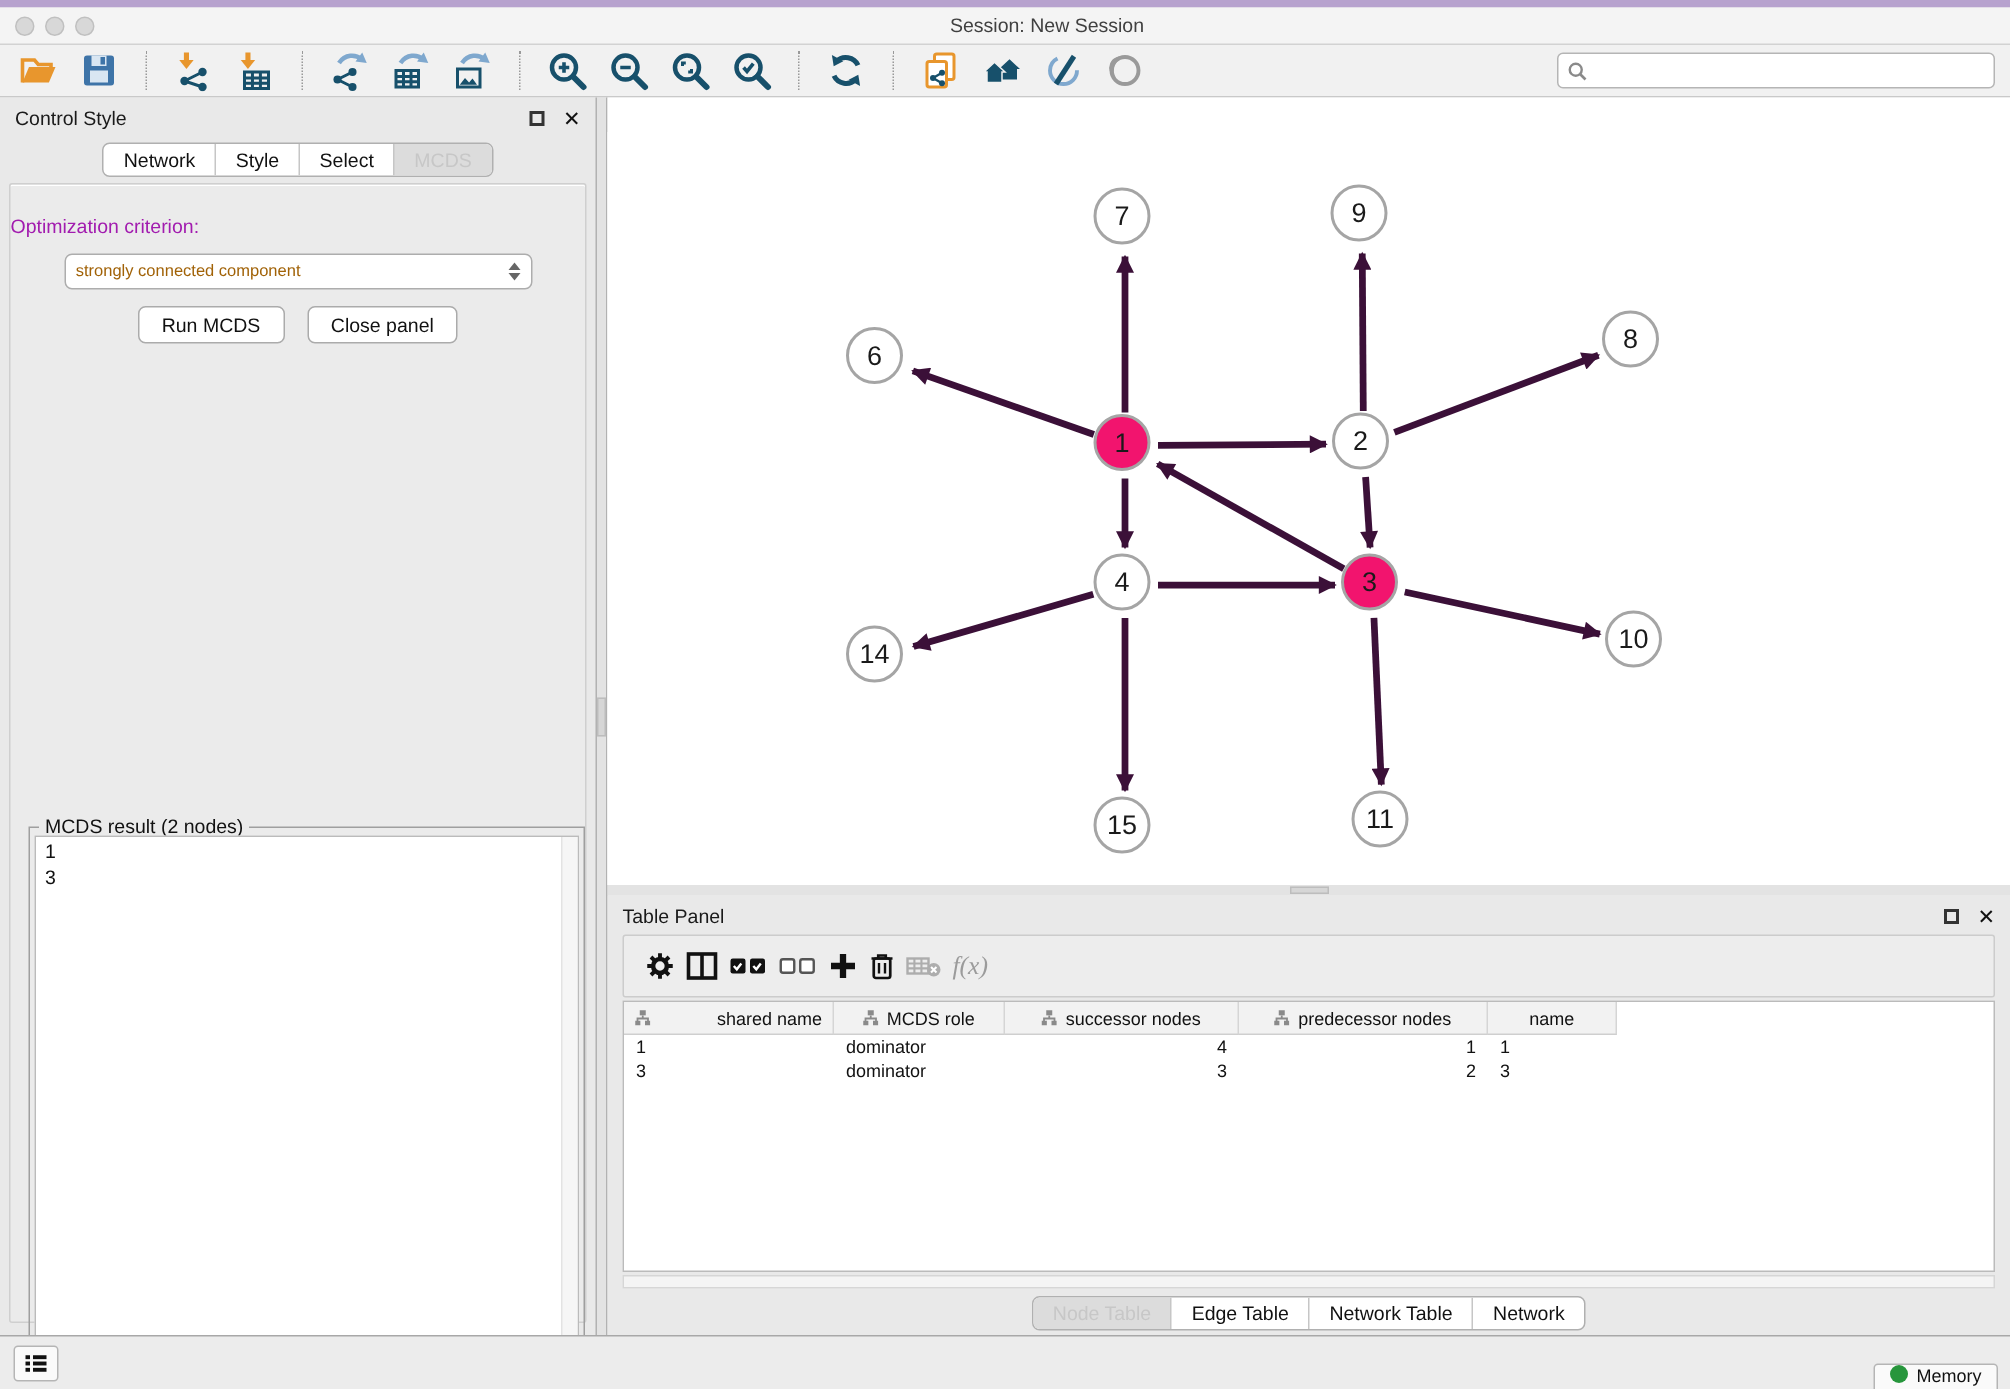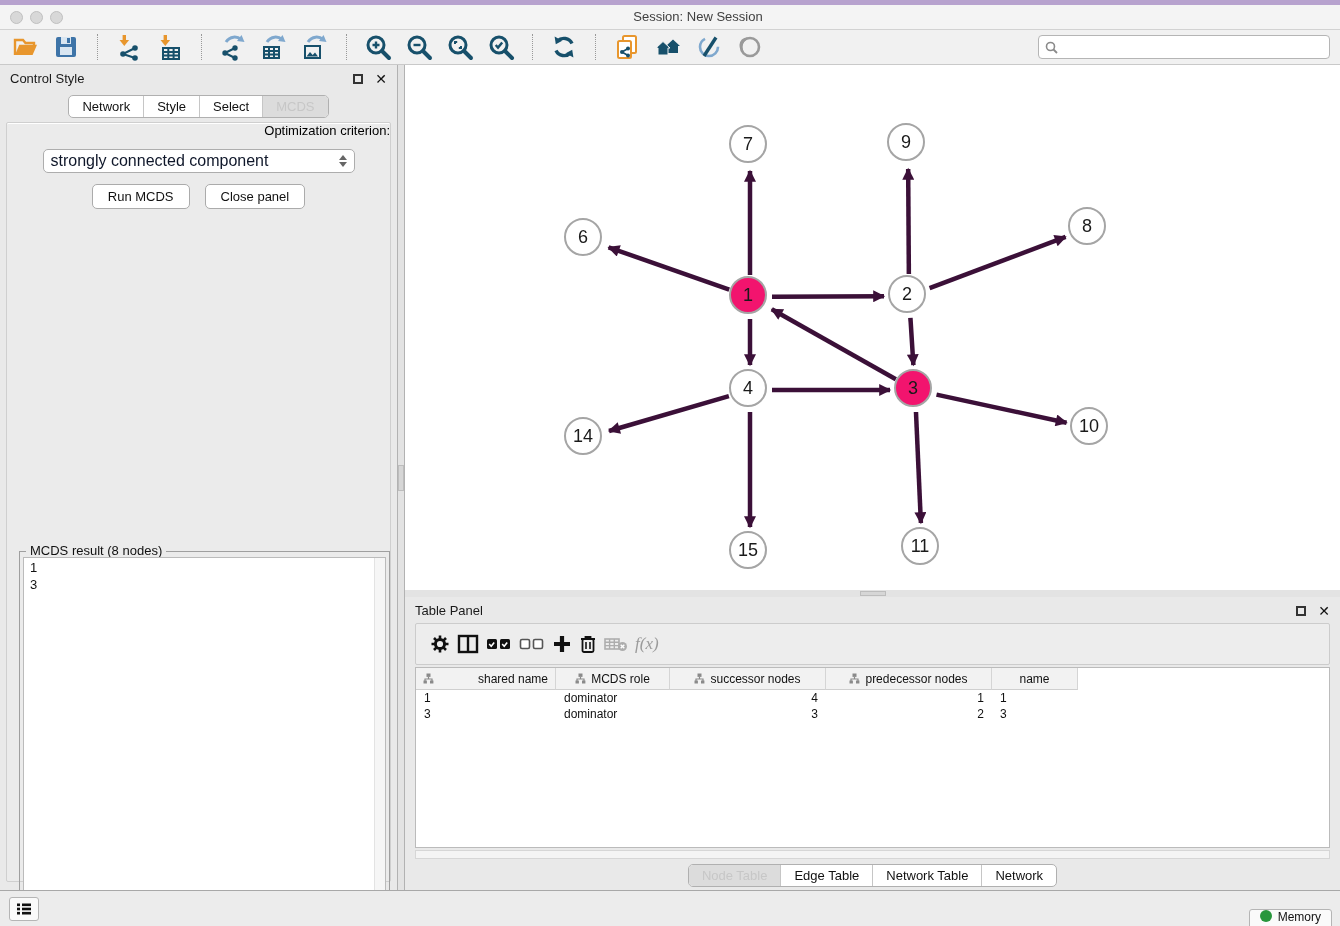--- a/index.html
+++ b/index.html
@@ -33,24 +33,24 @@
 
   .seg { display:inline-flex; border:1px solid #b0b0b0; border-radius:5px;
     overflow:hidden; background:#fff; font-size:13px; }
   .seg > div { padding:3px 13px; border-left:1px solid #c6c6c6; color:#111; white-space:nowrap; }
   .seg > div:first-child { border-left:none; }
   .seg > div.dim { background:#dcdcdc; color:#c7c7c7; }
   #cp-tabs { top:30px; left:0; width:100%; text-align:center; }
 
   #cp-inner { left:6px; top:57px; width:385px; height:760px; background:#ebebeb;
     border:1px solid #cfcfcf; border-radius:2px; box-shadow:inset 0 1px 0 #fff; }
-  #opt-label { text-align:right; font-size:13px; color:#000000; }
+  #opt-label { margin-top:20px; text-align:left; font-size:13px; color:#a21caf; }
   #mcds-dropdown { margin:11px auto 0; width:312px; height:24px; background:#fff;
     border:1px solid #adadad; border-radius:5px; display:flex; align-items:center; padding:0 7px; }
-  #dd-value { font-size:16px; color:#0f172a; flex:1; }
+  #dd-value { font-size:11px; color:#a16207; flex:1; }
   .stepper { display:flex; flex-direction:column; gap:2px; align-items:center; }
   .tri-up { width:0; height:0; border-left:4px solid transparent; border-right:4px solid transparent; border-bottom:5px solid #666; }
   .tri-down { width:0; height:0; border-left:4px solid transparent; border-right:4px solid transparent; border-top:5px solid #666; }
   #cp-buttons { margin-top:11px; display:flex; justify-content:center; gap:15px; }
   .push-btn { background:#fff; border:1px solid #ababab; border-radius:5px;
     font-size:13px; padding:4px 15px; color:#111; }
 
   #result-group { left:12px; top:428px; width:371px; height:383px; border:1px solid #9f9f9f; }
   #result-legend { position:absolute; top:-9px; left:6px; background:#ebebeb; padding:0 4px; font-size:13px; color:#111; }
   #result-text { position:absolute; left:3px; right:3px; top:5px; bottom:3px; background:#fff;
@@ -287,21 +287,21 @@
       <span class="stepper">
           <span class="tri-up"></span>
           <span class="tri-down"></span>
         </span>
     </div>
     <div id="cp-buttons">
       <button class="push-btn">Run MCDS</button>
       <button class="push-btn">Close panel</button>
     </div>
     <div id="result-group" class="abs">
-      <span id="result-legend">MCDS result (8 nodes)</span>
+      <span id="result-legend">MCDS result (2 nodes)</span>
       <div id="result-text">1
 3</div>
       <div id="result-scroll"></div>
     </div>
   </div>
 </div>
 
 <div id="v-splitter" class="abs">
     <div id="v-grip"></div>
   </div>

